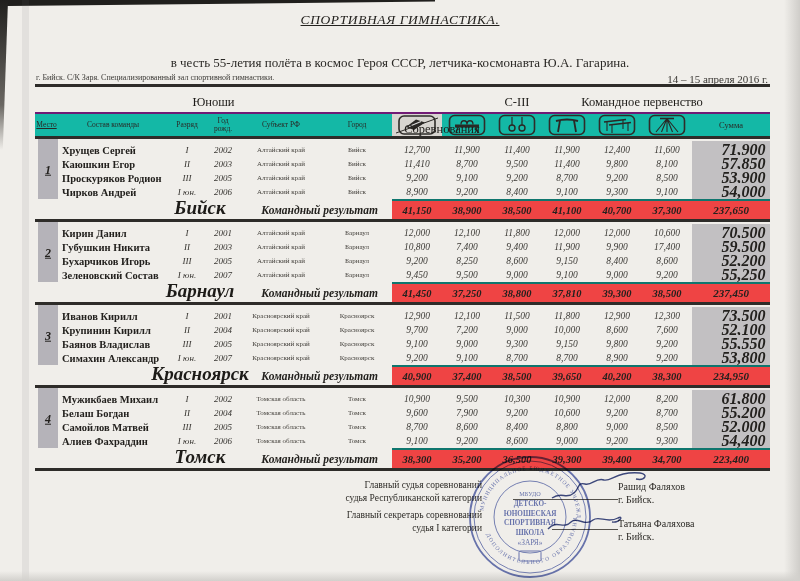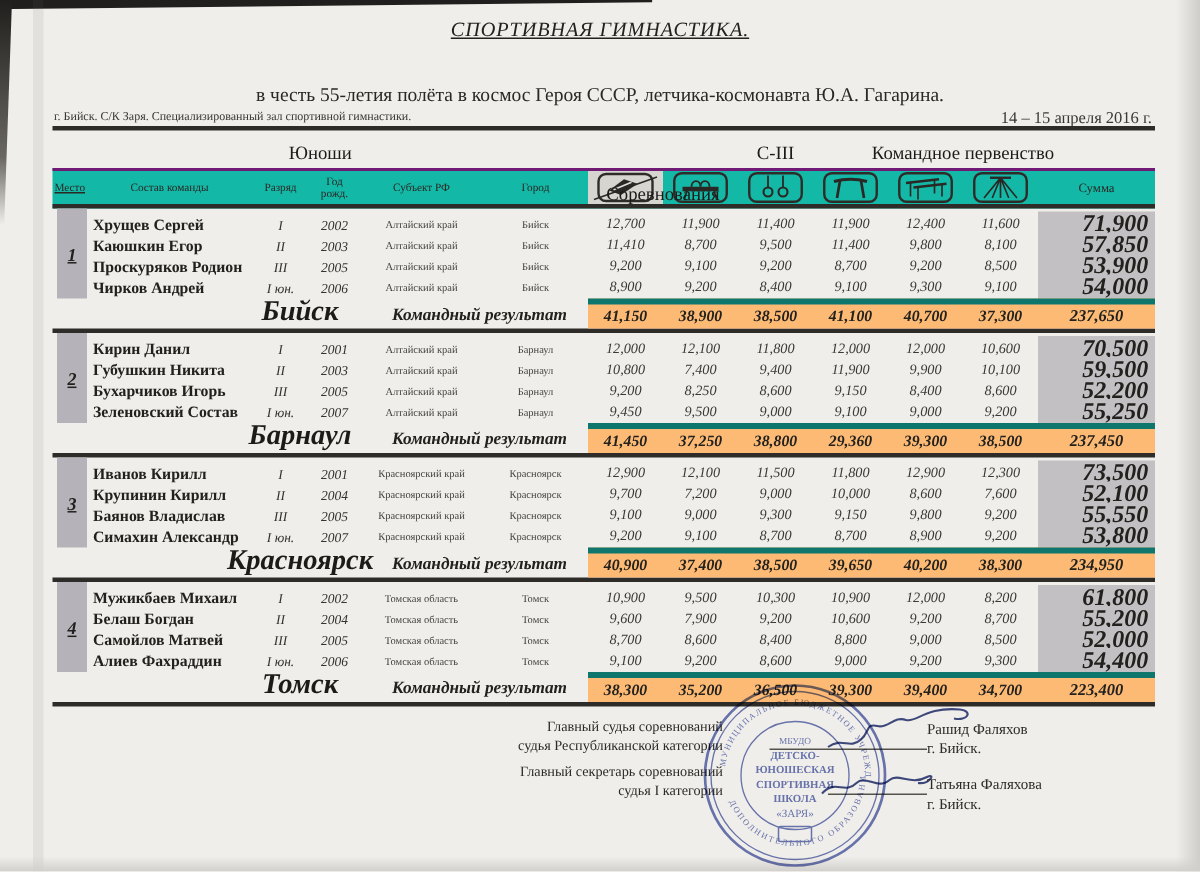--- a/index.html
+++ b/index.html
@@ -61,21 +61,21 @@
   .tt{font-weight:bold;font-style:italic;font-size:16px;text-align:center;color:#23211e;
       background:#c2c0c2;height:100%;display:flex;align-items:center;justify-content:center;padding-left:25px;}
 
   .result-row{position:relative;height:20px;}
   .team-name{position:absolute;left:0;width:330px;bottom:0px;text-align:center;
              font-weight:bold;font-style:italic;font-size:19px;color:#1d1b18;}
   .result-label{position:absolute;right:392px;bottom:3px;font-weight:bold;font-style:italic;
                 font-size:11.5px;white-space:nowrap;text-align:center;}
   .result-scores{position:absolute;left:357px;right:0;top:0;bottom:0;display:grid;
                  grid-template-columns:50px 50px 50px 50px 50px 50px 78px;
-                 background:#fdba74;border-top:4px solid #0f766e;align-items:center;}
+                 background:#ef4444;border-top:2px solid #0f766e;align-items:center;}
   .rs{font-weight:bold;font-style:italic;font-size:10.5px;text-align:center;}
   .rt{font-weight:bold;font-style:italic;font-size:11px;text-align:center;}
 
   
   .officials-left{position:absolute;right:318px;top:479px;text-align:right;
                   font-size:9.5px;line-height:12.5px;color:#2d2b27;}
   .officials-left .gap{display:block;height:5px;}
   .officials-right{position:absolute;left:618px;top:480px;font-size:10px;
                    line-height:13px;color:#2d2b27;}
   .officials-right .gap{display:block;height:11px;}
@@ -284,21 +284,21 @@
             <span class="nm">Губушкин Никита</span>
             <span class="rk">II</span>
             <span class="yr">2003</span>
             <span class="rg">Алтайский край</span>
             <span class="ct">Барнаул</span>
             <span class="sc">10,800</span>
             <span class="sc">7,400</span>
             <span class="sc">9,400</span>
             <span class="sc">11,900</span>
             <span class="sc">9,900</span>
-            <span class="sc">10,100</span>
+            <span class="sc">17,400</span>
             <span class="tt">59,500</span>
           </div>
 
           <div class="arow">
             <span></span>
             <span class="nm">Бухарчиков Игорь</span>
             <span class="rk">III</span>
             <span class="yr">2005</span>
             <span class="rg">Алтайский край</span>
             <span class="ct">Барнаул</span>
@@ -327,21 +327,21 @@
             <span class="tt">55,250</span>
           </div>
         </div>
       <div class="result-row">
         <span class="team-name">Барнаул</span>
         <span class="result-label">Командный результат</span>
         <div class="result-scores">
           <span class="rs">41,450</span>
           <span class="rs">37,250</span>
           <span class="rs">38,800</span>
-          <span class="rs">29,360</span>
+          <span class="rs">37,810</span>
           <span class="rs">39,300</span>
           <span class="rs">38,500</span>
           <span class="rt">237,450</span>
         </div>
       </div>
     </div>
 
     <div class="team-block">
       <div class="athletes">
         <div class="place-strip"></div>

